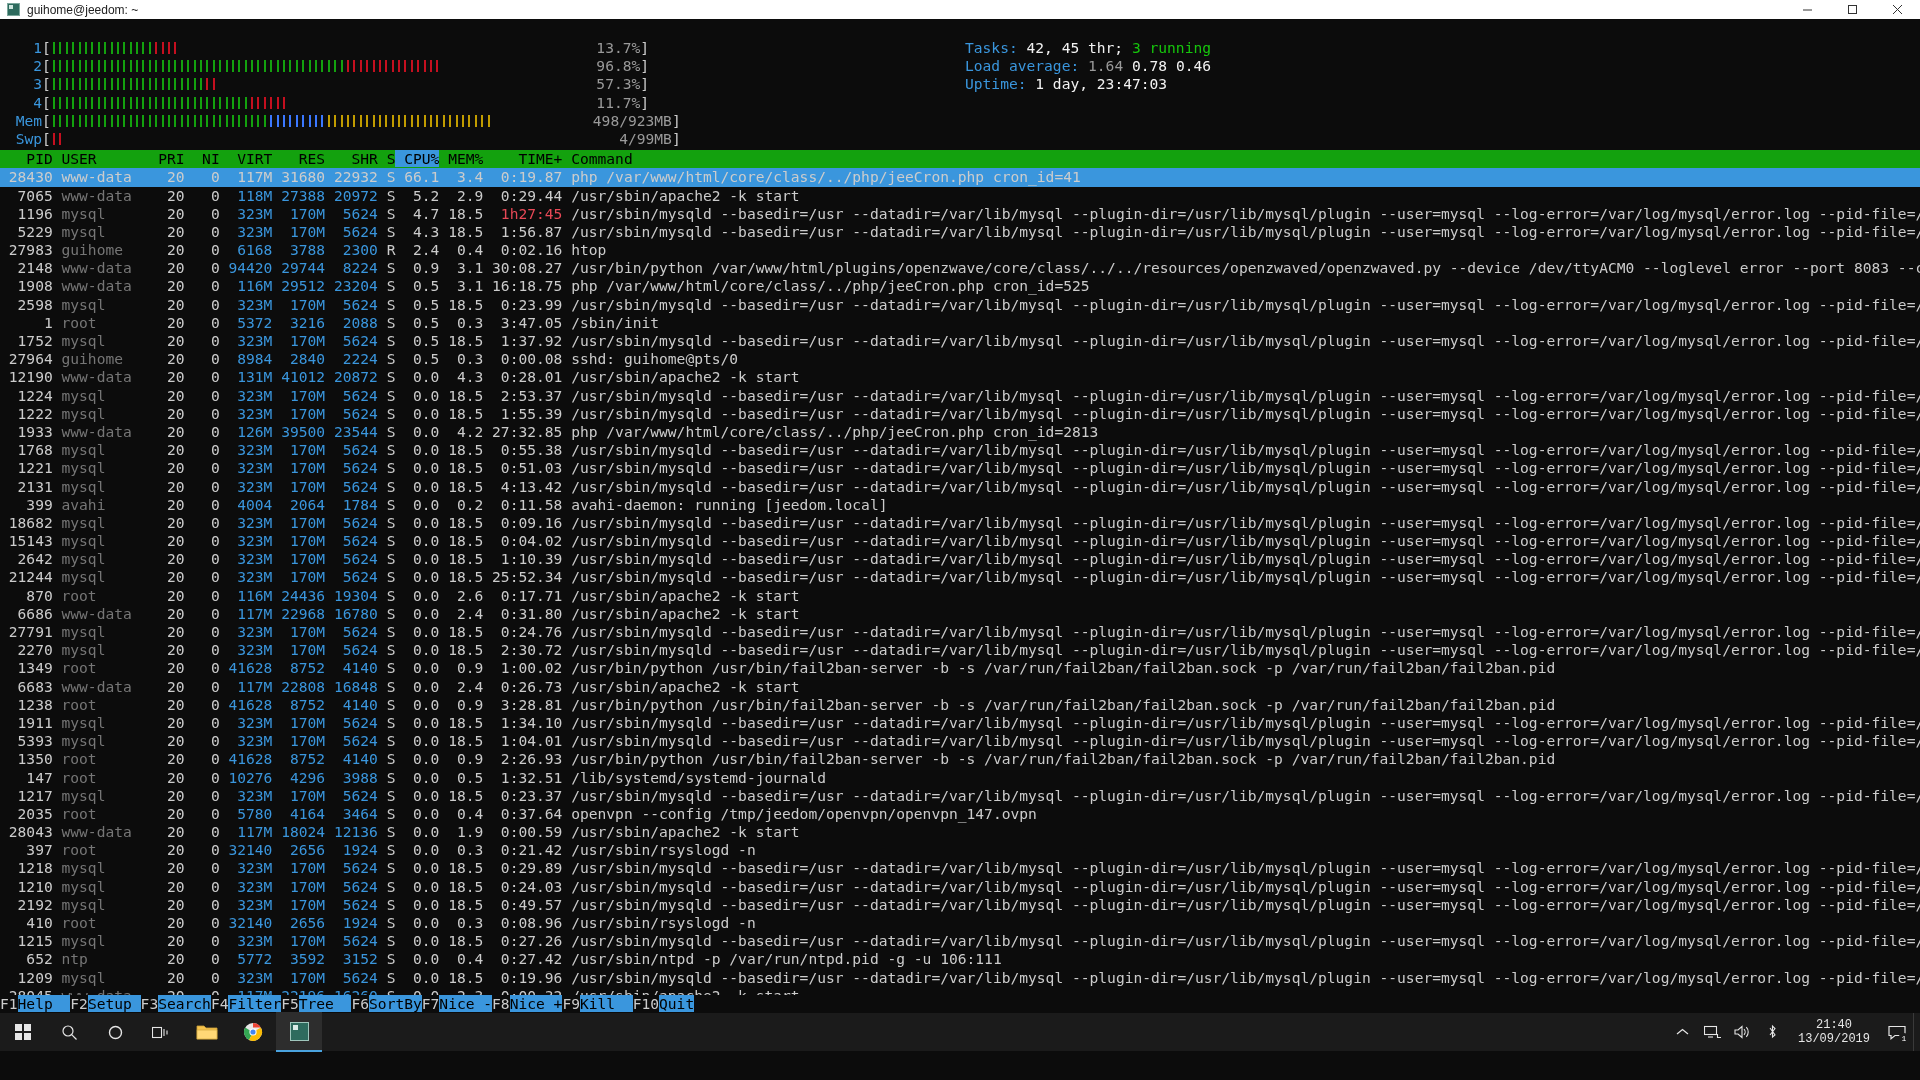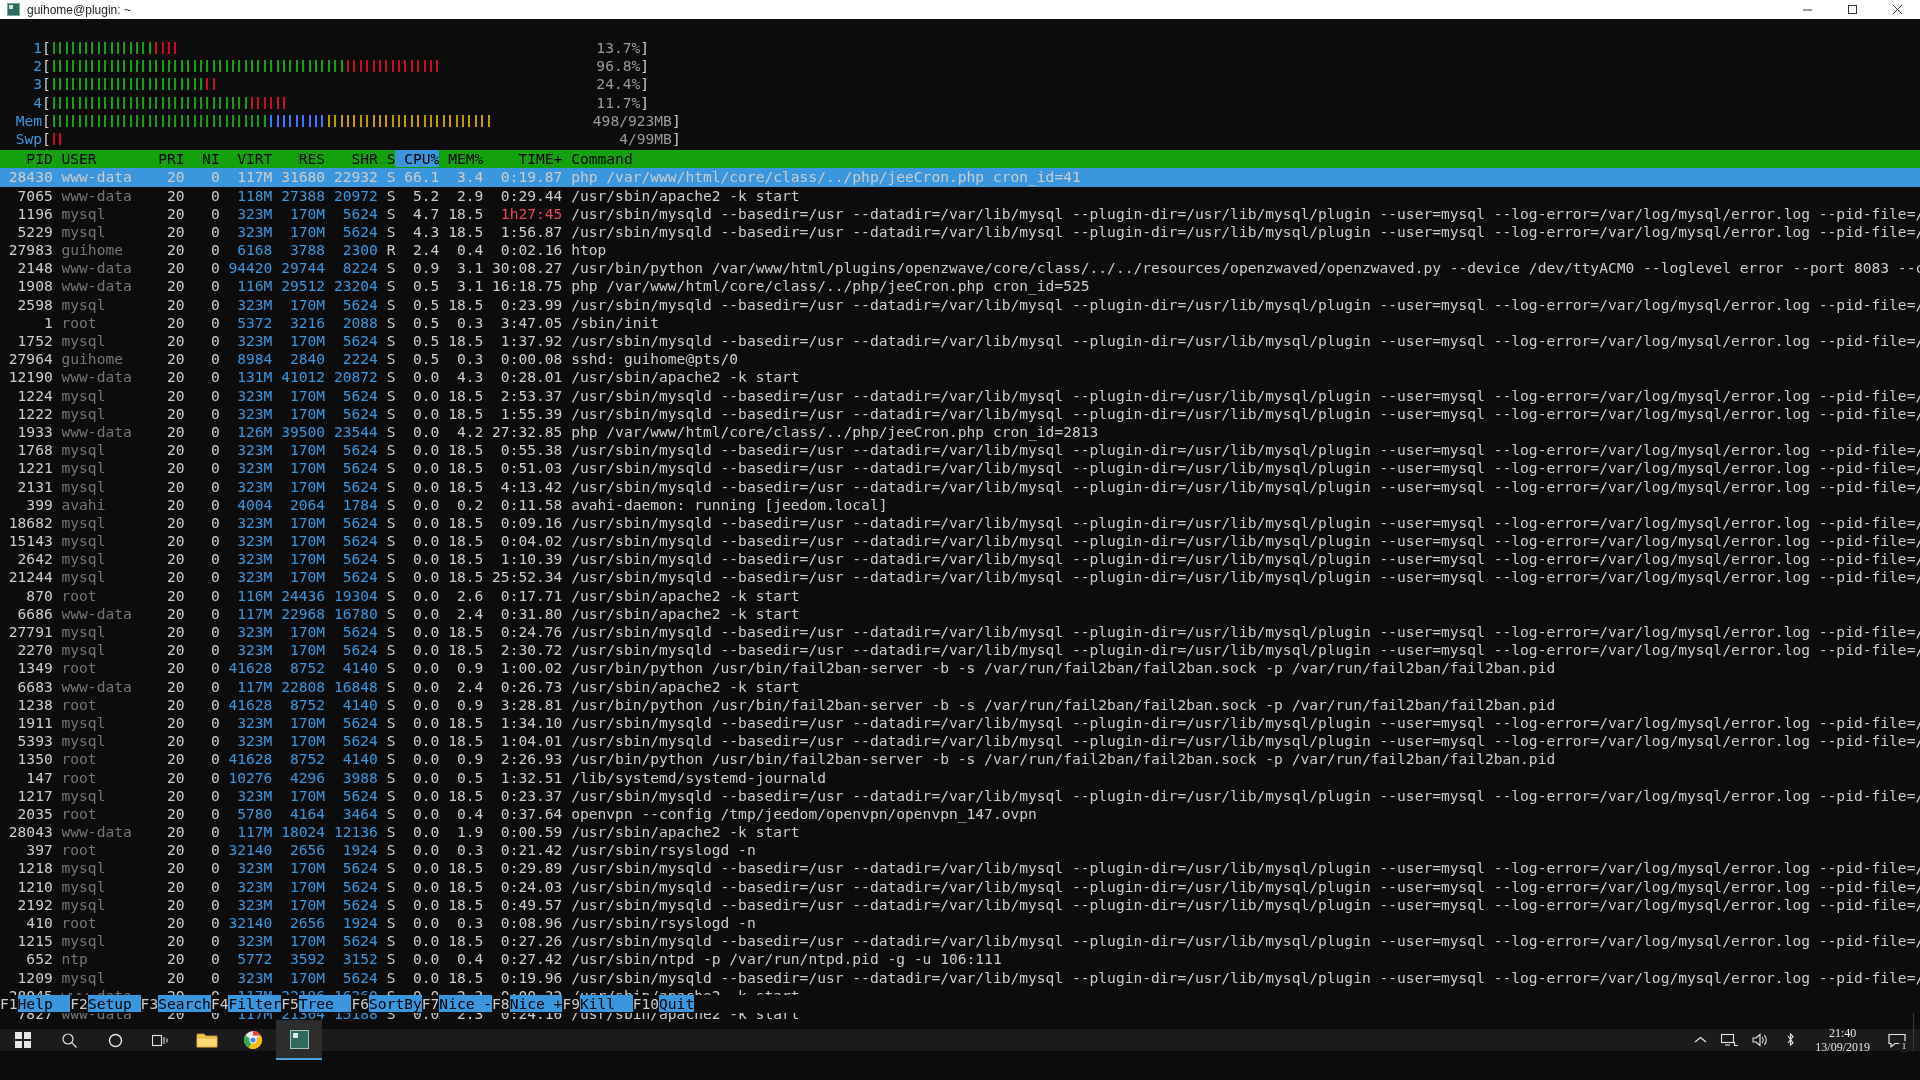--- a/index.html
+++ b/index.html
@@ -45,42 +45,42 @@
   .hdr{background:#13a10e;color:#000000;height:18.2px;}
   .hdr .sorted{background:#3a96dd;color:#000000;}
   .row-sel{background:#3a96dd;}
 
   
   .fnbar{position:absolute;left:0;bottom:0;width:1920px;height:18.2px;background:#0c0c0c;white-space:nowrap;}
   .fkey{color:#cccccc;background:#0c0c0c;}
   .flabel{color:#000000;background:#3a96dd;}
 
   
-  .taskbar{position:absolute;left:0;bottom:0;width:1920px;height:22px;background:#1b1b1b;
-           display:flex;align-items:center;font-family:Liberation Serif, serif;color:#e6e6e6;font-size:12px;}
+  .taskbar{position:absolute;left:0;bottom:0;width:1920px;height:38px;background:#1b1b1b;
+           display:flex;align-items:center;font-family:Liberation Mono, monospace;color:#e6e6e6;font-size:12px;}
   .tb-items{display:flex;align-items:center;height:38px;}
   .tb-item{width:46px;height:38px;display:flex;align-items:center;justify-content:center;}
   .tb-item.active{background:#2d2d2d;border-bottom:2px solid #4aa3df;}
   .tb-right{margin-left:auto;display:flex;align-items:center;height:38px;padding-right:6px;}
   .tray-ico{width:30px;height:38px;display:flex;align-items:center;justify-content:center;}
   .clock{display:flex;flex-direction:column;align-items:center;justify-content:center;
          line-height:14px;font-size:12px;padding:0 10px;}
   .notif{width:34px;height:38px;display:flex;align-items:center;justify-content:center;position:relative;}
   .notif .badge{position:absolute;right:4px;bottom:6px;width:12px;height:12px;border-radius:50%;
                 background:#1b1b1b;color:#fff;font-size:8px;display:flex;align-items:center;justify-content:center;}
   .win-logo{display:grid;grid-template-columns:7px 7px;grid-template-rows:7px 7px;gap:2px;}
   .win-logo div{background:#e6e6e6;}
   .showdesk{position:absolute;right:0;bottom:0;width:6px;height:38px;border-left:1px solid #3a3a3a;}
 </style>
 </head>
 <body>
 
 <div class="titlebar">
   <span class="tb-icon"></span>
-  <span class="tb-title">guihome@plugin: ~</span>
+  <span class="tb-title">guihome@jeedom: ~</span>
   <span class="tb-spacer"></span>
   <span class="tb-btn">
     <svg width="11" height="11" viewBox="0 0 11 11">
         <line x1="1" y1="6" x2="10" y2="6" stroke="#333" stroke-width="1"></line>
       </svg>
   </span>
   <span class="tb-btn">
     <svg width="11" height="11" viewBox="0 0 11 11">
         <rect x="1.5" y="1.5" width="8" height="8" fill="none" stroke="#333" stroke-width="1"></rect>
       </svg>
@@ -108,21 +108,21 @@
           <span class="meter-label">2</span>
           <span class="bracket">[</span>
           <span class="bar"><span class="tick"><i style="background:#13a10e"></i></span><span class="tick"><i style="background:#13a10e"></i></span><span class="tick"><i style="background:#13a10e"></i></span><span class="tick"><i style="background:#13a10e"></i></span><span class="tick"><i style="background:#13a10e"></i></span><span class="tick"><i style="background:#13a10e"></i></span><span class="tick"><i style="background:#13a10e"></i></span><span class="tick"><i style="background:#13a10e"></i></span><span class="tick"><i style="background:#13a10e"></i></span><span class="tick"><i style="background:#13a10e"></i></span><span class="tick"><i style="background:#13a10e"></i></span><span class="tick"><i style="background:#13a10e"></i></span><span class="tick"><i style="background:#13a10e"></i></span><span class="tick"><i style="background:#13a10e"></i></span><span class="tick"><i style="background:#13a10e"></i></span><span class="tick"><i style="background:#13a10e"></i></span><span class="tick"><i style="background:#13a10e"></i></span><span class="tick"><i style="background:#13a10e"></i></span><span class="tick"><i style="background:#13a10e"></i></span><span class="tick"><i style="background:#13a10e"></i></span><span class="tick"><i style="background:#13a10e"></i></span><span class="tick"><i style="background:#13a10e"></i></span><span class="tick"><i style="background:#13a10e"></i></span><span class="tick"><i style="background:#13a10e"></i></span><span class="tick"><i style="background:#13a10e"></i></span><span class="tick"><i style="background:#13a10e"></i></span><span class="tick"><i style="background:#13a10e"></i></span><span class="tick"><i style="background:#13a10e"></i></span><span class="tick"><i style="background:#13a10e"></i></span><span class="tick"><i style="background:#13a10e"></i></span><span class="tick"><i style="background:#13a10e"></i></span><span class="tick"><i style="background:#13a10e"></i></span><span class="tick"><i style="background:#13a10e"></i></span><span class="tick"><i style="background:#13a10e"></i></span><span class="tick"><i style="background:#13a10e"></i></span><span class="tick"><i style="background:#13a10e"></i></span><span class="tick"><i style="background:#13a10e"></i></span><span class="tick"><i style="background:#13a10e"></i></span><span class="tick"><i style="background:#13a10e"></i></span><span class="tick"><i style="background:#13a10e"></i></span><span class="tick"><i style="background:#13a10e"></i></span><span class="tick"><i style="background:#13a10e"></i></span><span class="tick"><i style="background:#13a10e"></i></span><span class="tick"><i style="background:#13a10e"></i></span><span class="tick"><i style="background:#13a10e"></i></span><span class="tick"><i style="background:#13a10e"></i></span><span class="tick"><i style="background:#c50f1f"></i></span><span class="tick"><i style="background:#c50f1f"></i></span><span class="tick"><i style="background:#c50f1f"></i></span><span class="tick"><i style="background:#c50f1f"></i></span><span class="tick"><i style="background:#c50f1f"></i></span><span class="tick"><i style="background:#c50f1f"></i></span><span class="tick"><i style="background:#c50f1f"></i></span><span class="tick"><i style="background:#c50f1f"></i></span><span class="tick"><i style="background:#c50f1f"></i></span><span class="tick"><i style="background:#c50f1f"></i></span><span class="tick"><i style="background:#c50f1f"></i></span><span class="tick"><i style="background:#c50f1f"></i></span><span class="tick"><i style="background:#c50f1f"></i></span><span class="tick"><i style="background:#c50f1f"></i></span><span class="tick"><i style="background:#c50f1f"></i></span><span class="tick"></span><span class="tick"></span><span class="tick"></span><span class="tick"></span><span class="tick"></span><span class="tick"></span><span class="tick"></span><span class="tick"></span><span class="tick"></span><span class="tick"></span><span class="tick"></span><span class="tick"></span><span class="tick"></span><span class="tick"></span><span class="tick"></span><span class="tick"></span><span class="tick"></span><span class="tick"></span><span class="tick"></span><span class="tick"></span><span class="tick"></span><span class="tick"></span><span class="tick"></span></span>
           <span class="pct" style="width:52.67999999999999px">96.8%</span>
           <span class="bracket">]</span>
         </div>
         <div class="meter">
           <span class="meter-label">3</span>
           <span class="bracket">[</span>
           <span class="bar"><span class="tick"><i style="background:#13a10e"></i></span><span class="tick"><i style="background:#13a10e"></i></span><span class="tick"><i style="background:#13a10e"></i></span><span class="tick"><i style="background:#13a10e"></i></span><span class="tick"><i style="background:#13a10e"></i></span><span class="tick"><i style="background:#13a10e"></i></span><span class="tick"><i style="background:#13a10e"></i></span><span class="tick"><i style="background:#13a10e"></i></span><span class="tick"><i style="background:#13a10e"></i></span><span class="tick"><i style="background:#13a10e"></i></span><span class="tick"><i style="background:#13a10e"></i></span><span class="tick"><i style="background:#13a10e"></i></span><span class="tick"><i style="background:#13a10e"></i></span><span class="tick"><i style="background:#13a10e"></i></span><span class="tick"><i style="background:#13a10e"></i></span><span class="tick"><i style="background:#13a10e"></i></span><span class="tick"><i style="background:#13a10e"></i></span><span class="tick"><i style="background:#13a10e"></i></span><span class="tick"><i style="background:#13a10e"></i></span><span class="tick"><i style="background:#13a10e"></i></span><span class="tick"><i style="background:#13a10e"></i></span><span class="tick"><i style="background:#13a10e"></i></span><span class="tick"><i style="background:#13a10e"></i></span><span class="tick"><i style="background:#13a10e"></i></span><span class="tick"><i style="background:#c50f1f"></i></span><span class="tick"><i style="background:#c50f1f"></i></span><span class="tick"></span><span class="tick"></span><span class="tick"></span><span class="tick"></span><span class="tick"></span><span class="tick"></span><span class="tick"></span><span class="tick"></span><span class="tick"></span><span class="tick"></span><span class="tick"></span><span class="tick"></span><span class="tick"></span><span class="tick"></span><span class="tick"></span><span class="tick"></span><span class="tick"></span><span class="tick"></span><span class="tick"></span><span class="tick"></span><span class="tick"></span><span class="tick"></span><span class="tick"></span><span class="tick"></span><span class="tick"></span><span class="tick"></span><span class="tick"></span><span class="tick"></span><span class="tick"></span><span class="tick"></span><span class="tick"></span><span class="tick"></span><span class="tick"></span><span class="tick"></span><span class="tick"></span><span class="tick"></span><span class="tick"></span><span class="tick"></span><span class="tick"></span><span class="tick"></span><span class="tick"></span><span class="tick"></span><span class="tick"></span><span class="tick"></span><span class="tick"></span><span class="tick"></span><span class="tick"></span><span class="tick"></span><span class="tick"></span><span class="tick"></span><span class="tick"></span><span class="tick"></span><span class="tick"></span><span class="tick"></span><span class="tick"></span><span class="tick"></span><span class="tick"></span><span class="tick"></span></span>
-          <span class="pct" style="width:52.67999999999999px">24.4%</span>
+          <span class="pct" style="width:52.67999999999999px">57.3%</span>
           <span class="bracket">]</span>
         </div>
         <div class="meter">
           <span class="meter-label">4</span>
           <span class="bracket">[</span>
           <span class="bar"><span class="tick"><i style="background:#13a10e"></i></span><span class="tick"><i style="background:#13a10e"></i></span><span class="tick"><i style="background:#13a10e"></i></span><span class="tick"><i style="background:#13a10e"></i></span><span class="tick"><i style="background:#13a10e"></i></span><span class="tick"><i style="background:#13a10e"></i></span><span class="tick"><i style="background:#13a10e"></i></span><span class="tick"><i style="background:#13a10e"></i></span><span class="tick"><i style="background:#13a10e"></i></span><span class="tick"><i style="background:#13a10e"></i></span><span class="tick"><i style="background:#13a10e"></i></span><span class="tick"><i style="background:#13a10e"></i></span><span class="tick"><i style="background:#13a10e"></i></span><span class="tick"><i style="background:#13a10e"></i></span><span class="tick"><i style="background:#13a10e"></i></span><span class="tick"><i style="background:#13a10e"></i></span><span class="tick"><i style="background:#13a10e"></i></span><span class="tick"><i style="background:#13a10e"></i></span><span class="tick"><i style="background:#13a10e"></i></span><span class="tick"><i style="background:#13a10e"></i></span><span class="tick"><i style="background:#13a10e"></i></span><span class="tick"><i style="background:#13a10e"></i></span><span class="tick"><i style="background:#13a10e"></i></span><span class="tick"><i style="background:#13a10e"></i></span><span class="tick"><i style="background:#13a10e"></i></span><span class="tick"><i style="background:#13a10e"></i></span><span class="tick"><i style="background:#13a10e"></i></span><span class="tick"><i style="background:#13a10e"></i></span><span class="tick"><i style="background:#13a10e"></i></span><span class="tick"><i style="background:#13a10e"></i></span><span class="tick"><i style="background:#13a10e"></i></span><span class="tick"><i style="background:#c50f1f"></i></span><span class="tick"><i style="background:#c50f1f"></i></span><span class="tick"><i style="background:#c50f1f"></i></span><span class="tick"><i style="background:#c50f1f"></i></span><span class="tick"><i style="background:#c50f1f"></i></span><span class="tick"><i style="background:#c50f1f"></i></span><span class="tick"></span><span class="tick"></span><span class="tick"></span><span class="tick"></span><span class="tick"></span><span class="tick"></span><span class="tick"></span><span class="tick"></span><span class="tick"></span><span class="tick"></span><span class="tick"></span><span class="tick"></span><span class="tick"></span><span class="tick"></span><span class="tick"></span><span class="tick"></span><span class="tick"></span><span class="tick"></span><span class="tick"></span><span class="tick"></span><span class="tick"></span><span class="tick"></span><span class="tick"></span><span class="tick"></span><span class="tick"></span><span class="tick"></span><span class="tick"></span><span class="tick"></span><span class="tick"></span><span class="tick"></span><span class="tick"></span><span class="tick"></span><span class="tick"></span><span class="tick"></span><span class="tick"></span><span class="tick"></span><span class="tick"></span><span class="tick"></span><span class="tick"></span><span class="tick"></span><span class="tick"></span><span class="tick"></span><span class="tick"></span><span class="tick"></span><span class="tick"></span><span class="tick"></span><span class="tick"></span></span>
           <span class="pct" style="width:52.67999999999999px">11.7%</span>
           <span class="bracket">]</span>
         </div>
         <div class="meter">
@@ -134,20 +134,25 @@
         </div>
         <div class="meter">
           <span class="meter-label meter-lbl-mem">Swp</span>
           <span class="bracket">[</span>
           <span class="bar"><span class="tick"><i style="background:#c50f1f"></i></span><span class="tick"><i style="background:#c50f1f"></i></span><span class="tick"></span><span class="tick"></span><span class="tick"></span><span class="tick"></span><span class="tick"></span><span class="tick"></span><span class="tick"></span><span class="tick"></span><span class="tick"></span><span class="tick"></span><span class="tick"></span><span class="tick"></span><span class="tick"></span><span class="tick"></span><span class="tick"></span><span class="tick"></span><span class="tick"></span><span class="tick"></span><span class="tick"></span><span class="tick"></span><span class="tick"></span><span class="tick"></span><span class="tick"></span><span class="tick"></span><span class="tick"></span><span class="tick"></span><span class="tick"></span><span class="tick"></span><span class="tick"></span><span class="tick"></span><span class="tick"></span><span class="tick"></span><span class="tick"></span><span class="tick"></span><span class="tick"></span><span class="tick"></span><span class="tick"></span><span class="tick"></span><span class="tick"></span><span class="tick"></span><span class="tick"></span><span class="tick"></span><span class="tick"></span><span class="tick"></span><span class="tick"></span><span class="tick"></span><span class="tick"></span><span class="tick"></span><span class="tick"></span><span class="tick"></span><span class="tick"></span><span class="tick"></span><span class="tick"></span><span class="tick"></span><span class="tick"></span><span class="tick"></span><span class="tick"></span><span class="tick"></span><span class="tick"></span><span class="tick"></span><span class="tick"></span><span class="tick"></span><span class="tick"></span><span class="tick"></span><span class="tick"></span><span class="tick"></span><span class="tick"></span><span class="tick"></span><span class="tick"></span><span class="tick"></span><span class="tick"></span><span class="tick"></span><span class="tick"></span><span class="tick"></span><span class="tick"></span><span class="tick"></span><span class="tick"></span><span class="tick"></span><span class="tick"></span><span class="tick"></span><span class="tick"></span><span class="tick"></span></span>
           <span class="pct" style="width:84.288px">4/99MB</span>
           <span class="bracket">]</span>
         </div>
       </div>
 
+    <div id="stats-host" style="position:absolute;left:965px;top:0px;">
+        <pre class="row"><span class="c-cyan">Tasks:</span><span class="c-brightwhite"> 42, 45 thr;</span><span class="c-brightgreen"> 3 running</span></pre>
+        <pre class="row"><span class="c-cyan">Load average:</span><span class="c-grey"> 1.64</span><span class="c-brightwhite"> 0.78</span><span class="c-brightwhite"> 0.46</span></pre>
+        <pre class="row"><span class="c-cyan">Uptime:</span><span class="c-brightwhite"> 1 day, 23:47:03</span></pre>
+      </div>
 
     <div id="table-host" style="margin-top:2px;">
         <pre class="row hdr"><span>   PID</span><span> USER     </span><span>  PRI</span><span>  NI</span><span>  VIRT</span><span>   RES</span><span>   SHR</span><span> S</span><span class="sorted"> CPU%</span><span> MEM%</span><span>    TIME+</span><span> Command                                                                                                                                                                                                 </span></pre>
         <pre class="row row-sel"><span class=""> 28430</span><span class=""> www-data </span><span class="">   20</span><span class="">   0</span><span class="">  117M</span><span class=""> 31680</span><span class=""> 22932</span><span class=""> S</span><span class=""> 66.1</span><span class="">  3.4</span><span class="">  0:19.87</span><span class=""> php /var/www/html/core/class/../php/jeeCron.php cron_id=41</span></pre>
         <pre class="row"><span class="c-white">  7065</span><span class="c-dim"> www-data </span><span class="c-white">   20</span><span class="c-white">   0</span><span class="c-cyan">  118M</span><span class="c-cyan"> 27388</span><span class="c-cyan"> 20972</span><span class="c-white"> S</span><span class="c-white">  5.2</span><span class="c-white">  2.9</span><span class="c-white">  0:29.44</span><span class="c-white"> /usr/sbin/apache2 -k start</span></pre>
         <pre class="row"><span class="c-white">  1196</span><span class="c-dim"> mysql    </span><span class="c-white">   20</span><span class="c-white">   0</span><span class="c-cyan">  323M</span><span class="c-cyan">  170M</span><span class="c-cyan">  5624</span><span class="c-white"> S</span><span class="c-white">  4.7</span><span class="c-white"> 18.5</span><span class="c-brightred">  1h27:45</span><span class="c-white"> /usr/sbin/mysqld --basedir=/usr --datadir=/var/lib/mysql --plugin-dir=/usr/lib/mysql/plugin --user=mysql --log-error=/var/log/mysql/error.log --pid-file=/var/run</span></pre>
         <pre class="row"><span class="c-white">  5229</span><span class="c-dim"> mysql    </span><span class="c-white">   20</span><span class="c-white">   0</span><span class="c-cyan">  323M</span><span class="c-cyan">  170M</span><span class="c-cyan">  5624</span><span class="c-white"> S</span><span class="c-white">  4.3</span><span class="c-white"> 18.5</span><span class="c-white">  1:56.87</span><span class="c-white"> /usr/sbin/mysqld --basedir=/usr --datadir=/var/lib/mysql --plugin-dir=/usr/lib/mysql/plugin --user=mysql --log-error=/var/log/mysql/error.log --pid-file=/var/run</span></pre>
         <pre class="row"><span class="c-white"> 27983</span><span class="c-dim"> guihome  </span><span class="c-white">   20</span><span class="c-white">   0</span><span class="c-cyan">  6168</span><span class="c-cyan">  3788</span><span class="c-cyan">  2300</span><span class="c-white"> R</span><span class="c-white">  2.4</span><span class="c-white">  0.4</span><span class="c-white">  0:02.16</span><span class="c-white"> htop</span></pre>
         <pre class="row"><span class="c-white">  2148</span><span class="c-dim"> www-data </span><span class="c-white">   20</span><span class="c-white">   0</span><span class="c-cyan"> 94420</span><span class="c-cyan"> 29744</span><span class="c-cyan">  8224</span><span class="c-white"> S</span><span class="c-white">  0.9</span><span class="c-white">  3.1</span><span class="c-white"> 30:08.27</span><span class="c-white"> /usr/bin/python /var/www/html/plugins/openzwave/core/class/../../resources/openzwaved/openzwaved.py --device /dev/ttyACM0 --loglevel error --port 8083 --config_f</span></pre>
         <pre class="row"><span class="c-white">  1908</span><span class="c-dim"> www-data </span><span class="c-white">   20</span><span class="c-white">   0</span><span class="c-cyan">  116M</span><span class="c-cyan"> 29512</span><span class="c-cyan"> 23204</span><span class="c-white"> S</span><span class="c-white">  0.5</span><span class="c-white">  3.1</span><span class="c-white"> 16:18.75</span><span class="c-white"> php /var/www/html/core/class/../php/jeeCron.php cron_id=525</span></pre>

